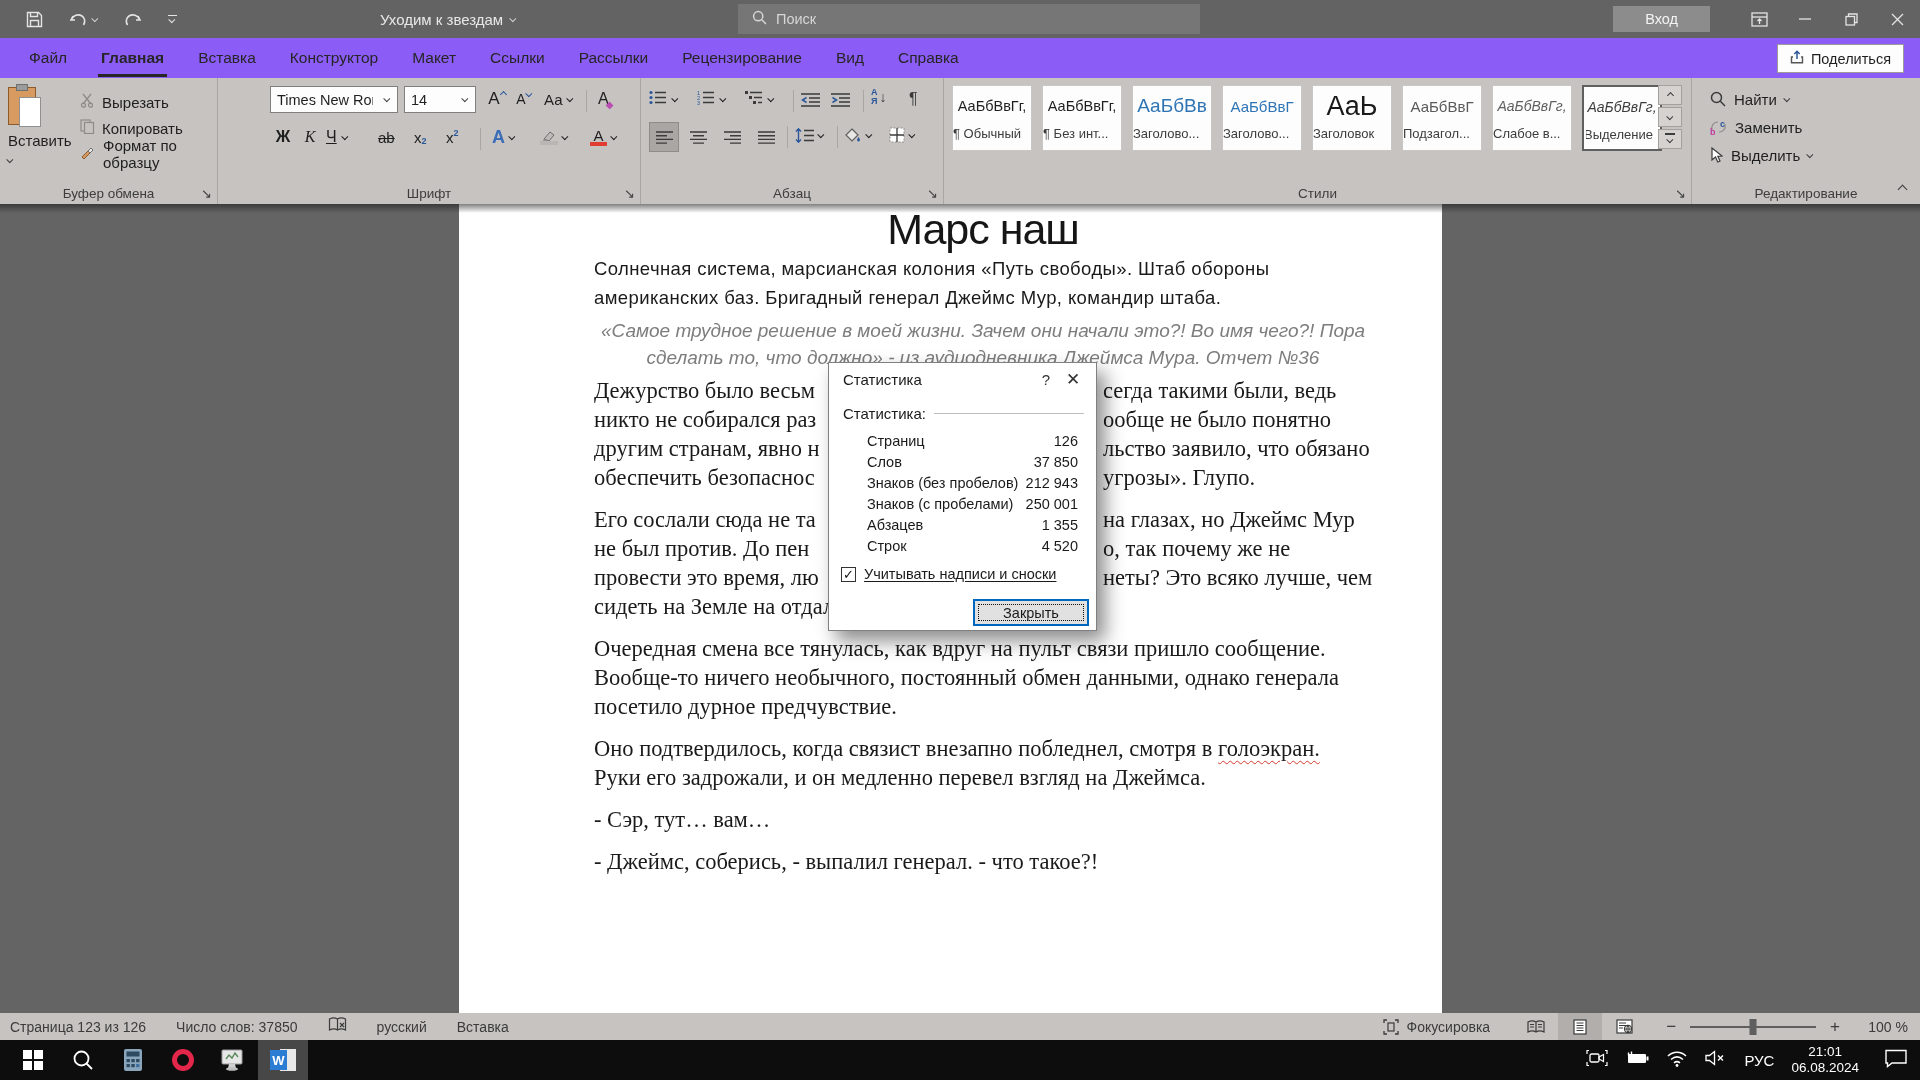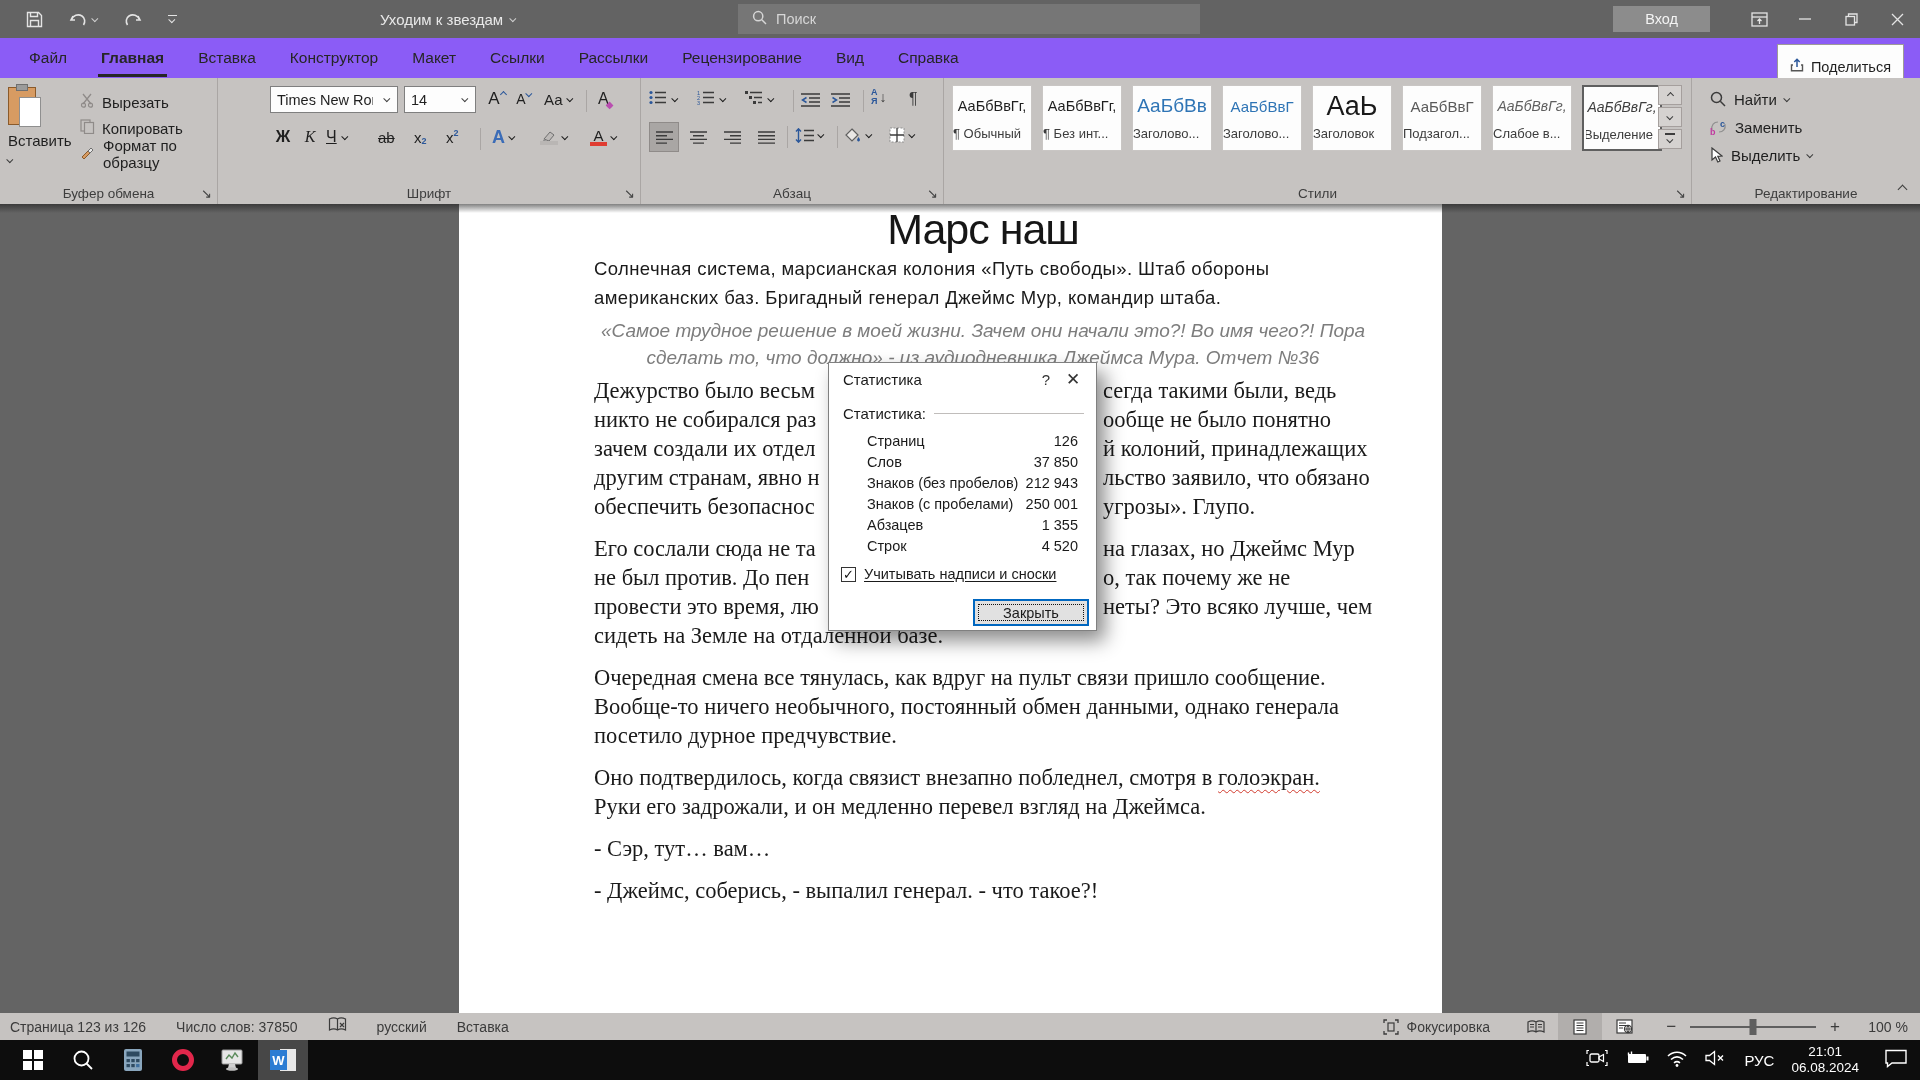--- a/index.html
+++ b/index.html
@@ -25,21 +25,21 @@
   .cv.up{transform:rotate(135deg)}
   .cv.sm{width:4px;height:4px}
 
   
   .tabrow{position:absolute;left:0;top:38px;width:1920px;height:40px;background:#8b5cf6;color:#262626}
   .tabs{position:absolute;left:12px;top:0;display:flex}
   .tab{padding:0 17px;line-height:40px;font-size:15.5px;position:relative}
   .tab.active{font-weight:bold}
   .tab.active::after{content:'';position:absolute;left:14px;right:14px;bottom:1px;height:3px;background:#262626}
   .share-btn{position:absolute;right:16px;top:6px;height:27px;background:#fdfdfd;border:1px solid #9e9a98;
-             display:flex;align-items:center;gap:7px;padding:8px 12px;font-size:14.5px;color:#1f1f1f}
+             display:flex;align-items:center;gap:7px;padding:0 12px;font-size:14.5px;color:#1f1f1f}
 
   
   .ribbon{position:absolute;left:0;top:78px;width:1920px;height:126px;background:#c6c3c1;
           border-bottom:1px solid #9b9795;color:#1f1f1f;font-size:15px}
   .rgroup{position:absolute;top:0;height:126px;border-right:1px solid #aaa6a4;box-sizing:border-box}
   .grp-label{position:absolute;bottom:3px;left:0;width:100%;text-align:center;font-size:13.5px;color:#3d3d3d}
   .launcher{position:absolute;right:5px;bottom:4px;font-size:13px;color:#454545;line-height:13px}
   .disabled{color:#8f8b89}
   .combo{position:absolute;background:#fdfdfd;border:1px solid #7f7f7f;height:27px;box-sizing:border-box;
          display:flex;align-items:center;font-size:14.5px;padding-left:6px;color:#1f1f1f}
@@ -546,21 +546,20 @@
             <div>американских баз. Бригадный генерал Джеймс Мур, командир штаба.</div>
           </div>
         <div class="doc-quote" id="doc-quote">
             <div>«Самое трудное решение в моей жизни. Зачем они начали это?! Во имя чего?! Пора</div>
             <div>сделать то, что должно» - из аудиодневника Джеймса Мура. Отчет №36</div>
           </div>
         <div class="doc-body" id="doc-body">
             <div class="para">
               <div class="line"><span class="frag-left">Дежурство было весьм</span><span class="frag-right">сегда такими были, ведь</span></div>
               <div class="line"><span class="frag-left">никто не собирался раз</span><span class="frag-right">ообще не было понятно</span></div>
-              <div class="line"><span class="frag-left">зачем создали их отдел</span><span class="frag-right">й колоний, принадлежащих</span></div>
               <div class="line"><span class="frag-left">другим странам, явно н</span><span class="frag-right">льство заявило, что обязано</span></div>
               <div class="line"><span class="frag-left">обеспечить безопаснос</span><span class="frag-right">угрозы». Глупо.</span></div>
             </div>
             <div class="para">
               <div class="line"><span class="frag-left">Его сослали сюда не та</span><span class="frag-right">на глазах, но Джеймс Мур</span></div>
               <div class="line"><span class="frag-left">не был против. До пен</span><span class="frag-right">о, так почему же не</span></div>
               <div class="line"><span class="frag-left">провести это время, лю</span><span class="frag-right">неты? Это всяко лучше, чем</span></div>
               <div class="line">сидеть на Земле на отдаленной базе.</div>
             </div>
             <div class="para">

